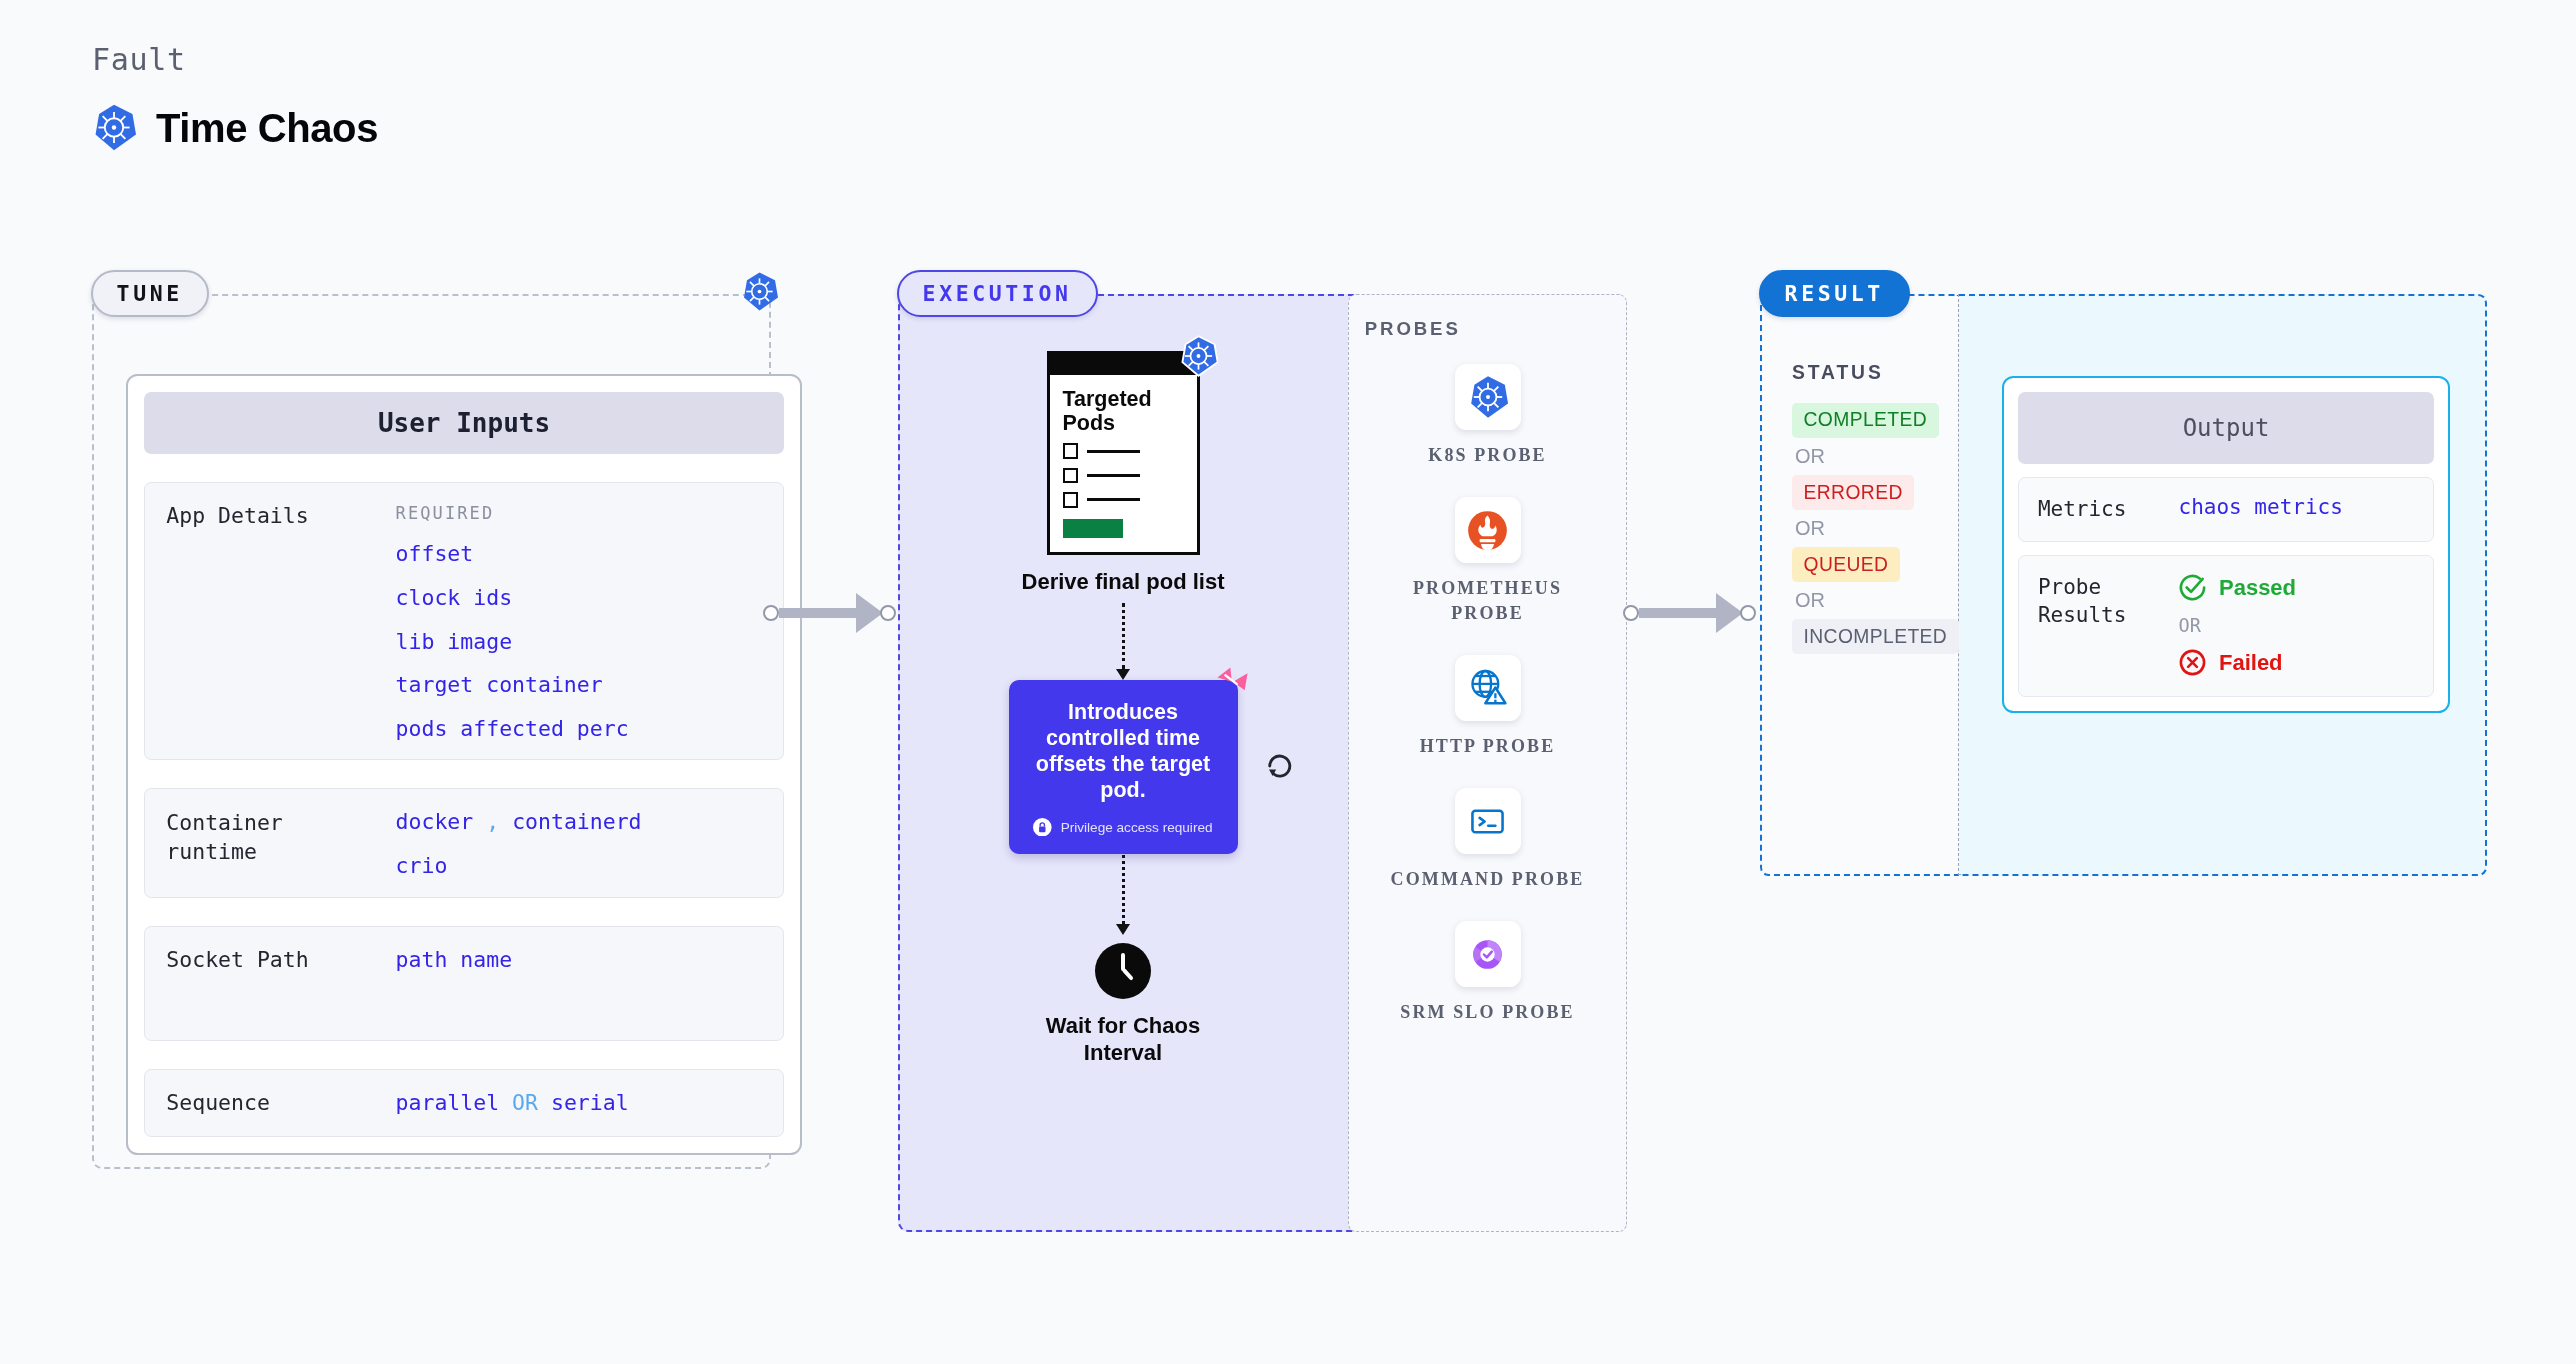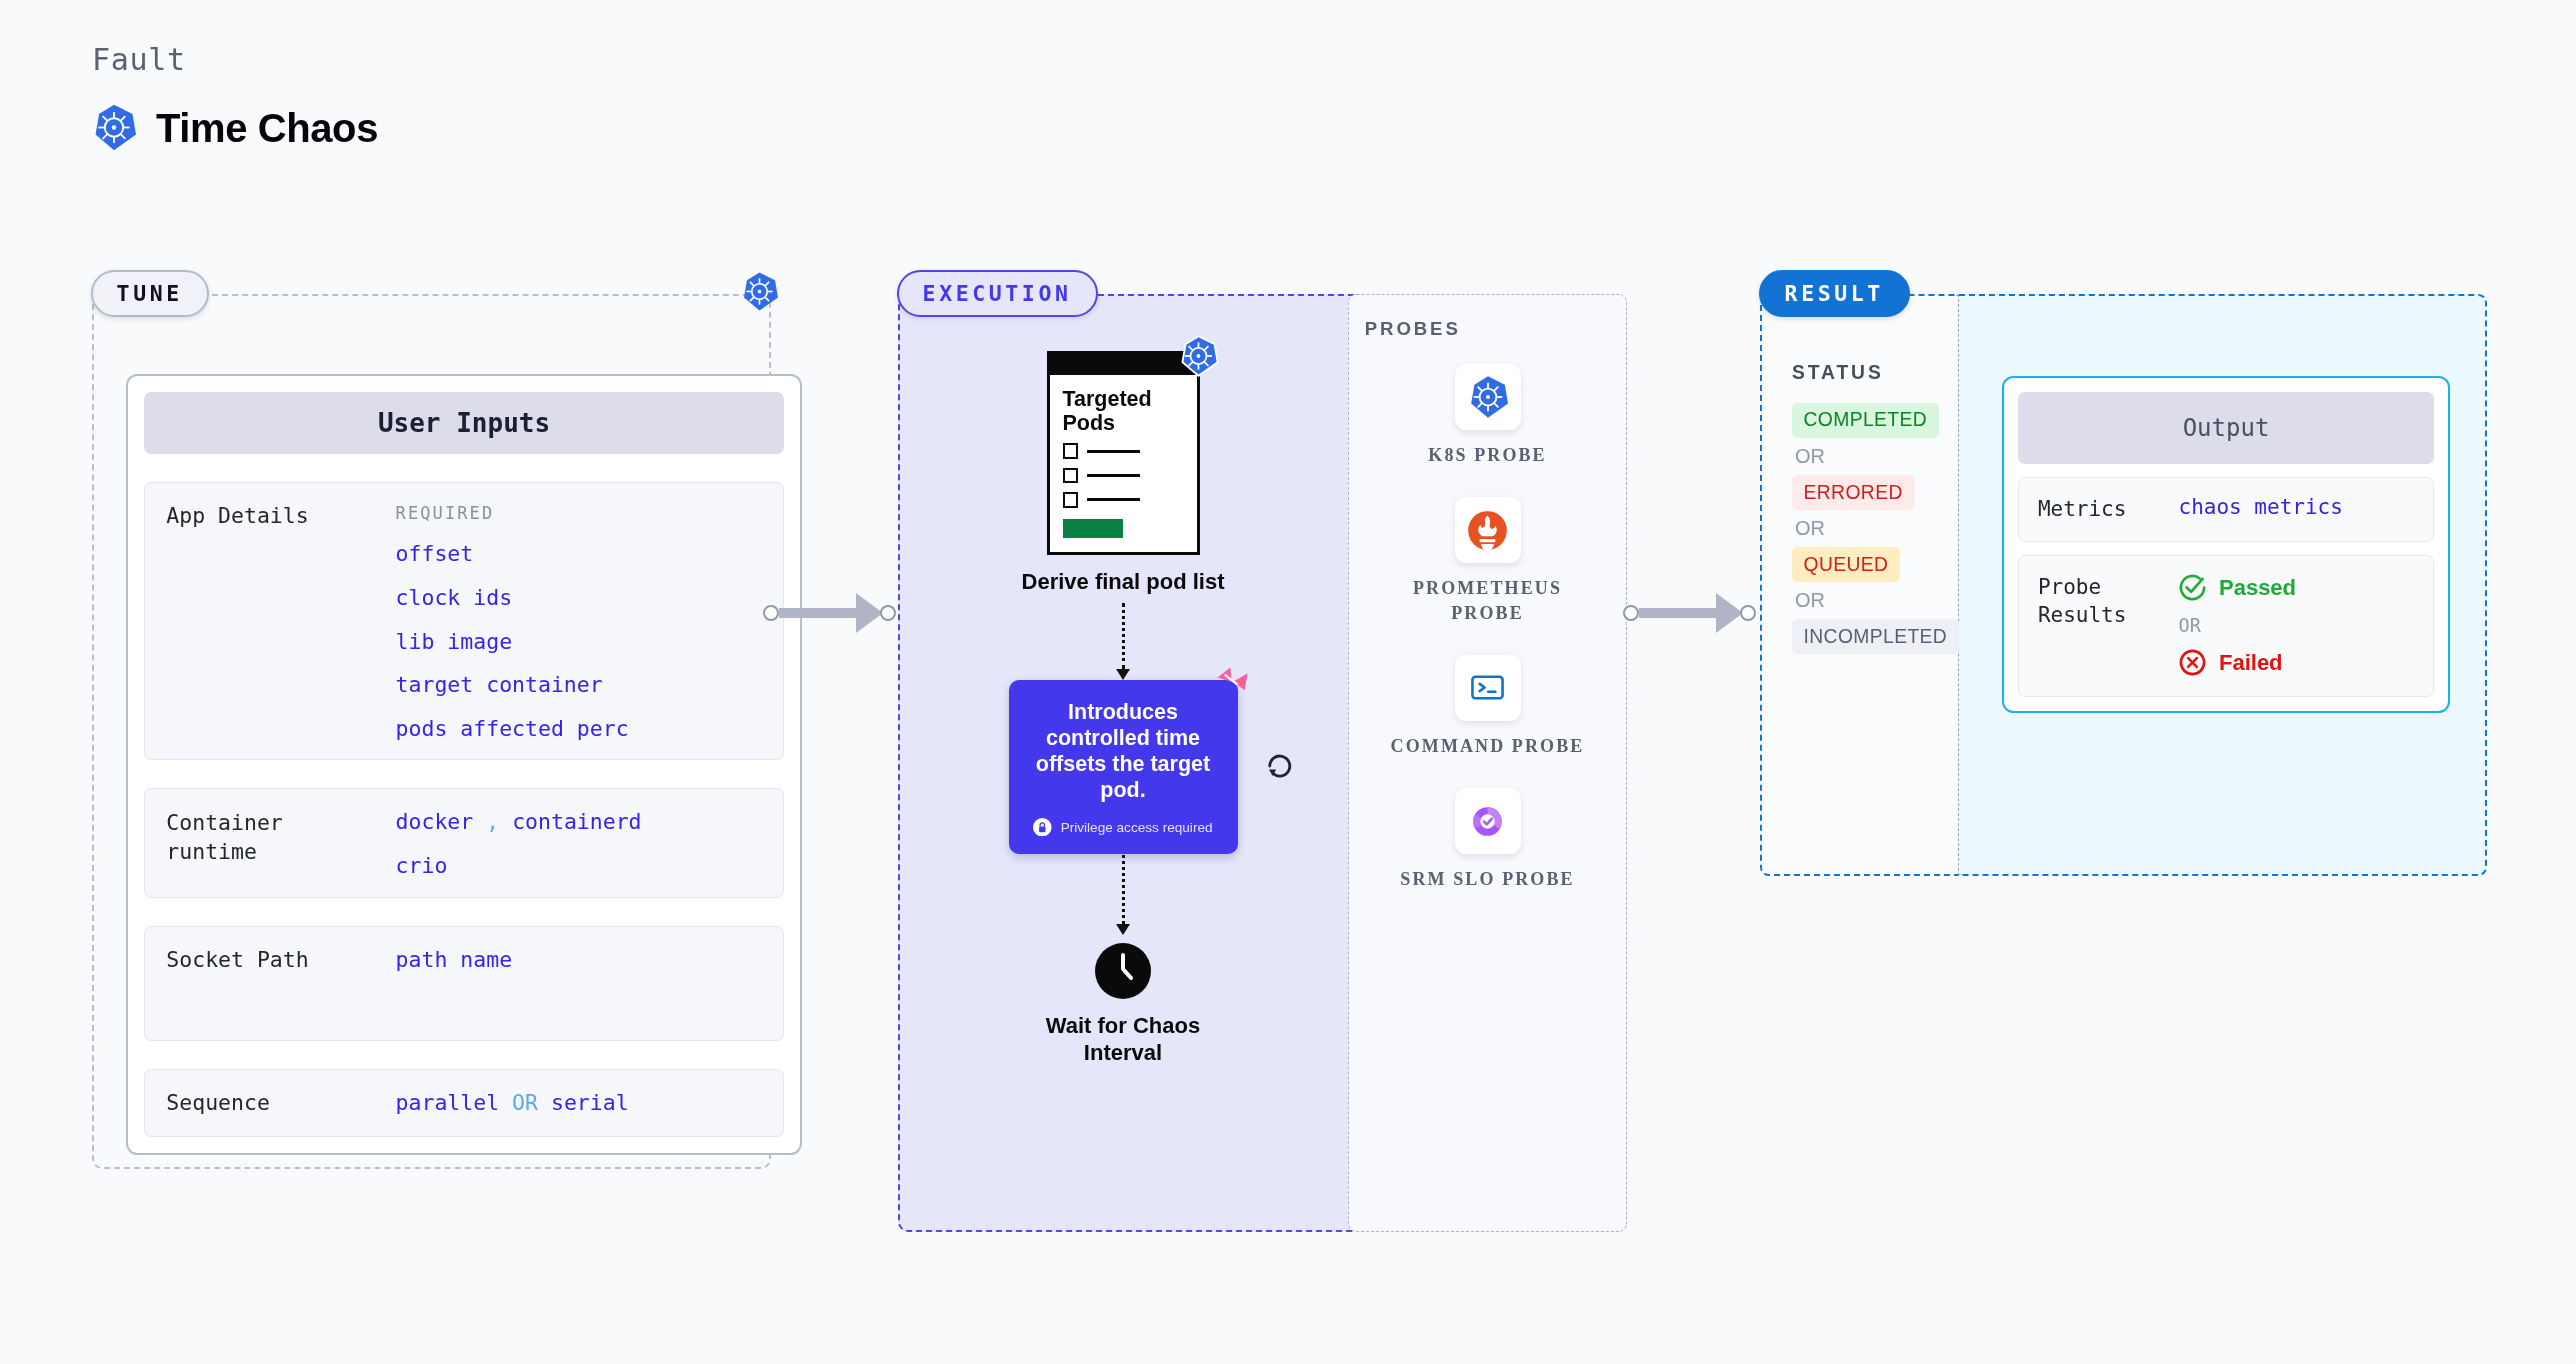--- a/index.html
+++ b/index.html
@@ -460,20 +460,37 @@
           <svg width="43" height="43" viewBox="0 0 60 60">
             <circle cx="30" cy="30" r="27" fill="#e75225"></circle>
             <path d="M30 9 c7 8 1 12 4 17 c2 3 6 2 7 -3 c4 7 1 13 -4 15 h-14 c-6 -3 -8 -10 -3 -16 c1 5 4 5 6 2 c3 -5 -3 -9 4 -15z" fill="#fff"></path>
             <rect x="19" y="42" width="22" height="4.4" rx="1.4" fill="#fff"></rect>
             <path d="M21 49 h18 a9 9 0 0 1 -18 0z" fill="#fff"></path>
           </svg>
         </div>
         <div class="probe-label">PROMETHEUS PROBE</div>
       </div>
 
+      <div class="probe-item">
+        <div class="probe-icon">
+          <svg width="43" height="43" viewBox="0 0 60 60">
+            <g stroke="#0675cd" stroke-width="3.2" fill="none">
+              <circle cx="27" cy="25" r="18"></circle>
+              <ellipse cx="27" cy="25" rx="8" ry="18"></ellipse>
+              <line x1="9" y1="25" x2="45" y2="25"></line>
+              <line x1="13" y1="14" x2="41" y2="14"></line>
+              <line x1="13" y1="36" x2="41" y2="36"></line>
+            </g>
+            <polygon points="41,30 55,52 27,52" fill="#fff" stroke="#0675cd" stroke-width="3.4" stroke-linejoin="round"></polygon>
+            <rect x="39.4" y="38" width="3.2" height="7" fill="#0675cd"></rect>
+            <rect x="39.4" y="47" width="3.2" height="3.2" fill="#0675cd"></rect>
+          </svg>
+        </div>
+        <div class="probe-label">HTTP PROBE</div>
+      </div>
 
       <div class="probe-item">
         <div class="probe-icon">
           <svg width="43" height="43" viewBox="0 0 60 60">
             <rect x="9" y="15" width="42" height="30" rx="4" stroke="#0675cd" stroke-width="3.6" fill="none"></rect>
             <path d="M19 25 l7 5 l-7 5" stroke="#0675cd" stroke-width="3.6" fill="none" stroke-linecap="round" stroke-linejoin="round"></path>
             <line x1="31" y1="36" x2="41" y2="36" stroke="#0675cd" stroke-width="3.6" stroke-linecap="round"></line>
           </svg>
         </div>
         <div class="probe-label">COMMAND PROBE</div>

